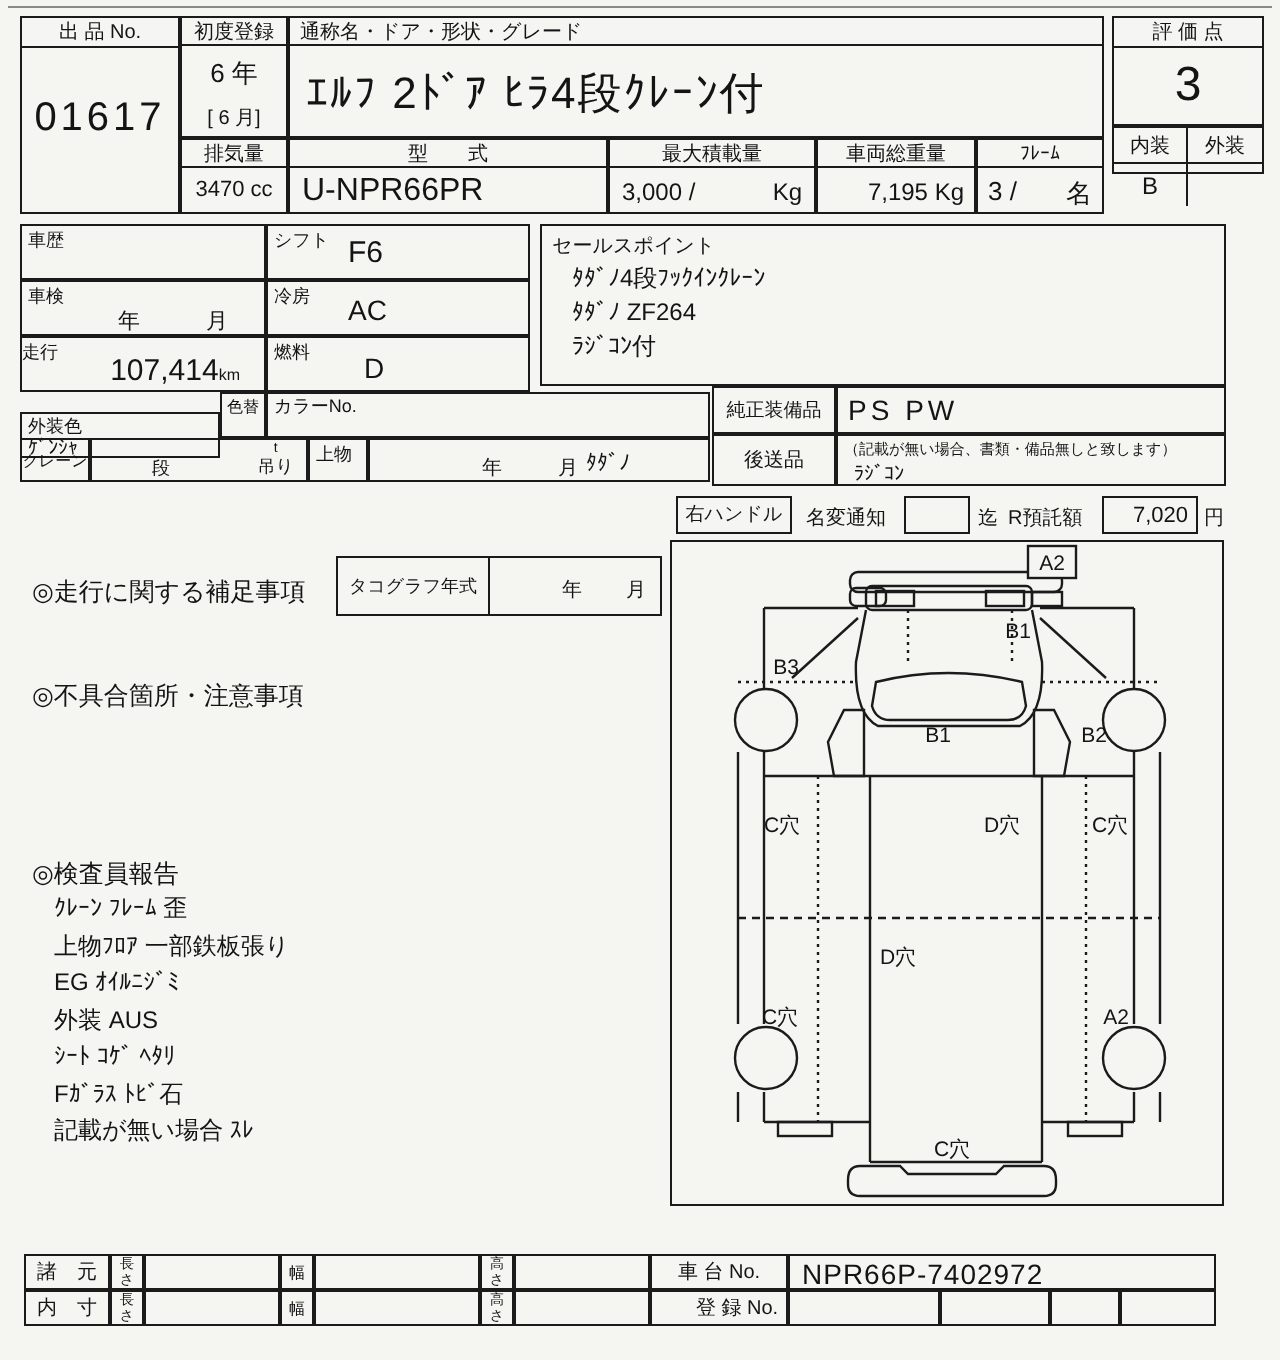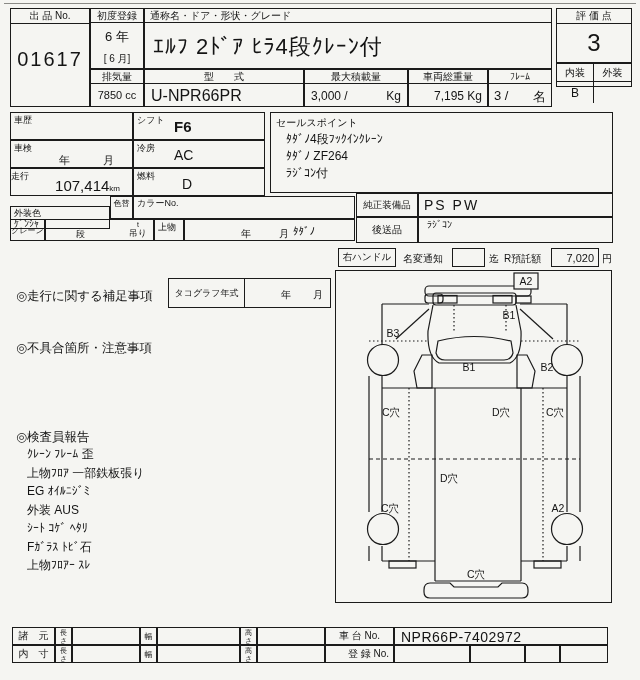--- a/index.html
+++ b/index.html
@@ -33,21 +33,21 @@
 <div class="cell" style="left:90px;top:8px;width:54px;height:61px;">
   <div class="hdr" style="height:14px;">初度登録</div>
   <div style="text-align:center;padding-top:5px;">
     <div style="font-size:13px;">6 年</div>
     <div style="font-size:10px;margin-top:6px;">[ 6 月]</div>
   </div>
 </div>
 
 <div class="cell" style="left:90px;top:69px;width:54px;height:38px;">
   <div class="hdr" style="height:14px;">排気量</div>
-  <div class="ctr" style="height:22px;font-size:11px;">7850 cc</div>
+  <div class="ctr" style="height:22px;font-size:11px;">3470 cc</div>
 </div>
 
 <div class="cell" style="left:144px;top:8px;width:408px;height:61px;">
   <div class="hdr" style="height:14px;justify-content:flex-start;padding-left:5px;">通称名・ドア・形状・グレード</div>
   <div style="font-size:22px;padding:9px 0 0 8px;letter-spacing:1px;">ｴﾙﾌ 2ﾄﾞｱ ﾋﾗ4段ｸﾚｰﾝ付</div>
 </div>
 
 <div class="cell" style="left:144px;top:69px;width:160px;height:38px;">
   <div class="hdr" style="height:14px;">型　　式</div>
   <div style="font-size:16px;padding:3px 0 0 6px;">U-NPR66PR</div>
@@ -87,21 +87,21 @@
     <div class="ctr" style="width:37px;font-size:12px;border-right:1px solid #1b1b1b;box-sizing:border-box;">B</div>
     <div class="ctr" style="flex:1;font-size:12px;"></div>
   </div>
 </div>
 
 <div class="cell" style="left:10px;top:112px;width:123px;height:28px;">
   <div class="lbl" style="padding:2px 0 0 3px;">車歴</div>
 </div>
 <div class="cell" style="left:133px;top:112px;width:132px;height:28px;">
   <div class="lbl abs" style="left:3px;top:2px;">シフト</div>
-  <div class="abs" style="left:40px;top:5px;font-size:15px;font-weight:bold;">F6</div>
+  <div class="abs" style="left:40px;top:5px;font-size:15px;">F6</div>
 </div>
 
 <div class="cell" style="left:10px;top:140px;width:123px;height:28px;">
   <div class="lbl abs" style="left:3px;top:2px;">車検</div>
   <span class="abs" style="left:48px;top:12px;font-size:11px;">年</span>
   <span class="abs" style="left:92px;top:12px;font-size:11px;">月</span>
 </div>
 <div class="cell" style="left:133px;top:140px;width:132px;height:28px;">
   <div class="lbl abs" style="left:3px;top:2px;">冷房</div>
   <div class="abs" style="left:40px;top:6px;font-size:14px;">AC</div>
@@ -160,20 +160,21 @@
 <div class="cell" style="left:356px;top:193px;width:62px;height:24px;">
   <div class="ctr" style="height:100%;font-size:9.5px;">純正装備品</div>
 </div>
 <div class="cell" style="left:418px;top:193px;width:195px;height:24px;">
   <div style="font-size:14px;padding:3px 0 0 5px;letter-spacing:2px;">PS PW</div>
 </div>
 <div class="cell" style="left:356px;top:217px;width:62px;height:26px;">
   <div class="ctr" style="height:100%;font-size:10px;">後送品</div>
 </div>
 <div class="cell" style="left:418px;top:217px;width:195px;height:26px;">
+  <div style="font-size:7.5px;padding:2px 0 0 3px;white-space:nowrap;">（記載が無い場合、書類・備品無しと致します）</div>
   <div style="font-size:10px;padding:1px 0 0 8px;">ﾗｼﾞｺﾝ</div>
 </div>
 
 <div class="cell" style="left:338px;top:248px;width:58px;height:19px;">
   <div class="ctr" style="height:100%;font-size:9.5px;">右ハンドル</div>
 </div>
 <span class="abs" style="left:403px;top:252px;font-size:10px;">名変通知</span>
 <div class="cell" style="left:452px;top:248px;width:33px;height:19px;"></div>
 <span class="abs" style="left:489px;top:252px;font-size:10px;">迄</span>
 <span class="abs" style="left:504px;top:252px;font-size:10px;">R預託額</span>
@@ -190,21 +191,21 @@
 </div>
 <div class="abs" style="left:16px;top:340px;font-size:12.5px;">◎不具合箇所・注意事項</div>
 <div class="abs" style="left:16px;top:429px;font-size:12.5px;">◎検査員報告</div>
 <div class="abs" style="left:27px;top:445px;font-size:12px;line-height:18.5px;">
   <div>ｸﾚｰﾝ ﾌﾚｰﾑ 歪</div>
   <div>上物ﾌﾛｱ 一部鉄板張り</div>
   <div>EG ｵｲﾙﾆｼﾞﾐ</div>
   <div>外装 AUS</div>
   <div>ｼｰﾄ ｺｹﾞ ﾍﾀﾘ</div>
   <div>Fｶﾞﾗｽ ﾄﾋﾞ石</div>
-  <div>上物ﾌﾛｱｰ ｽﾚ</div>
+  <div>記載が無い場合 ｽﾚ</div>
 </div>
 
 <div class="cell" style="left:335px;top:270px;width:277px;height:333px;">
   <svg width="275" height="331" viewBox="0 0 275 331">
     <g fill="none" stroke="#1b1b1b" stroke-width="1.2">
 
       <rect x="89" y="15" width="106" height="10" rx="4"></rect>
       <rect x="89" y="23" width="18" height="9" rx="3"></rect>
       <rect x="180" y="25" width="15" height="7"></rect>
 

